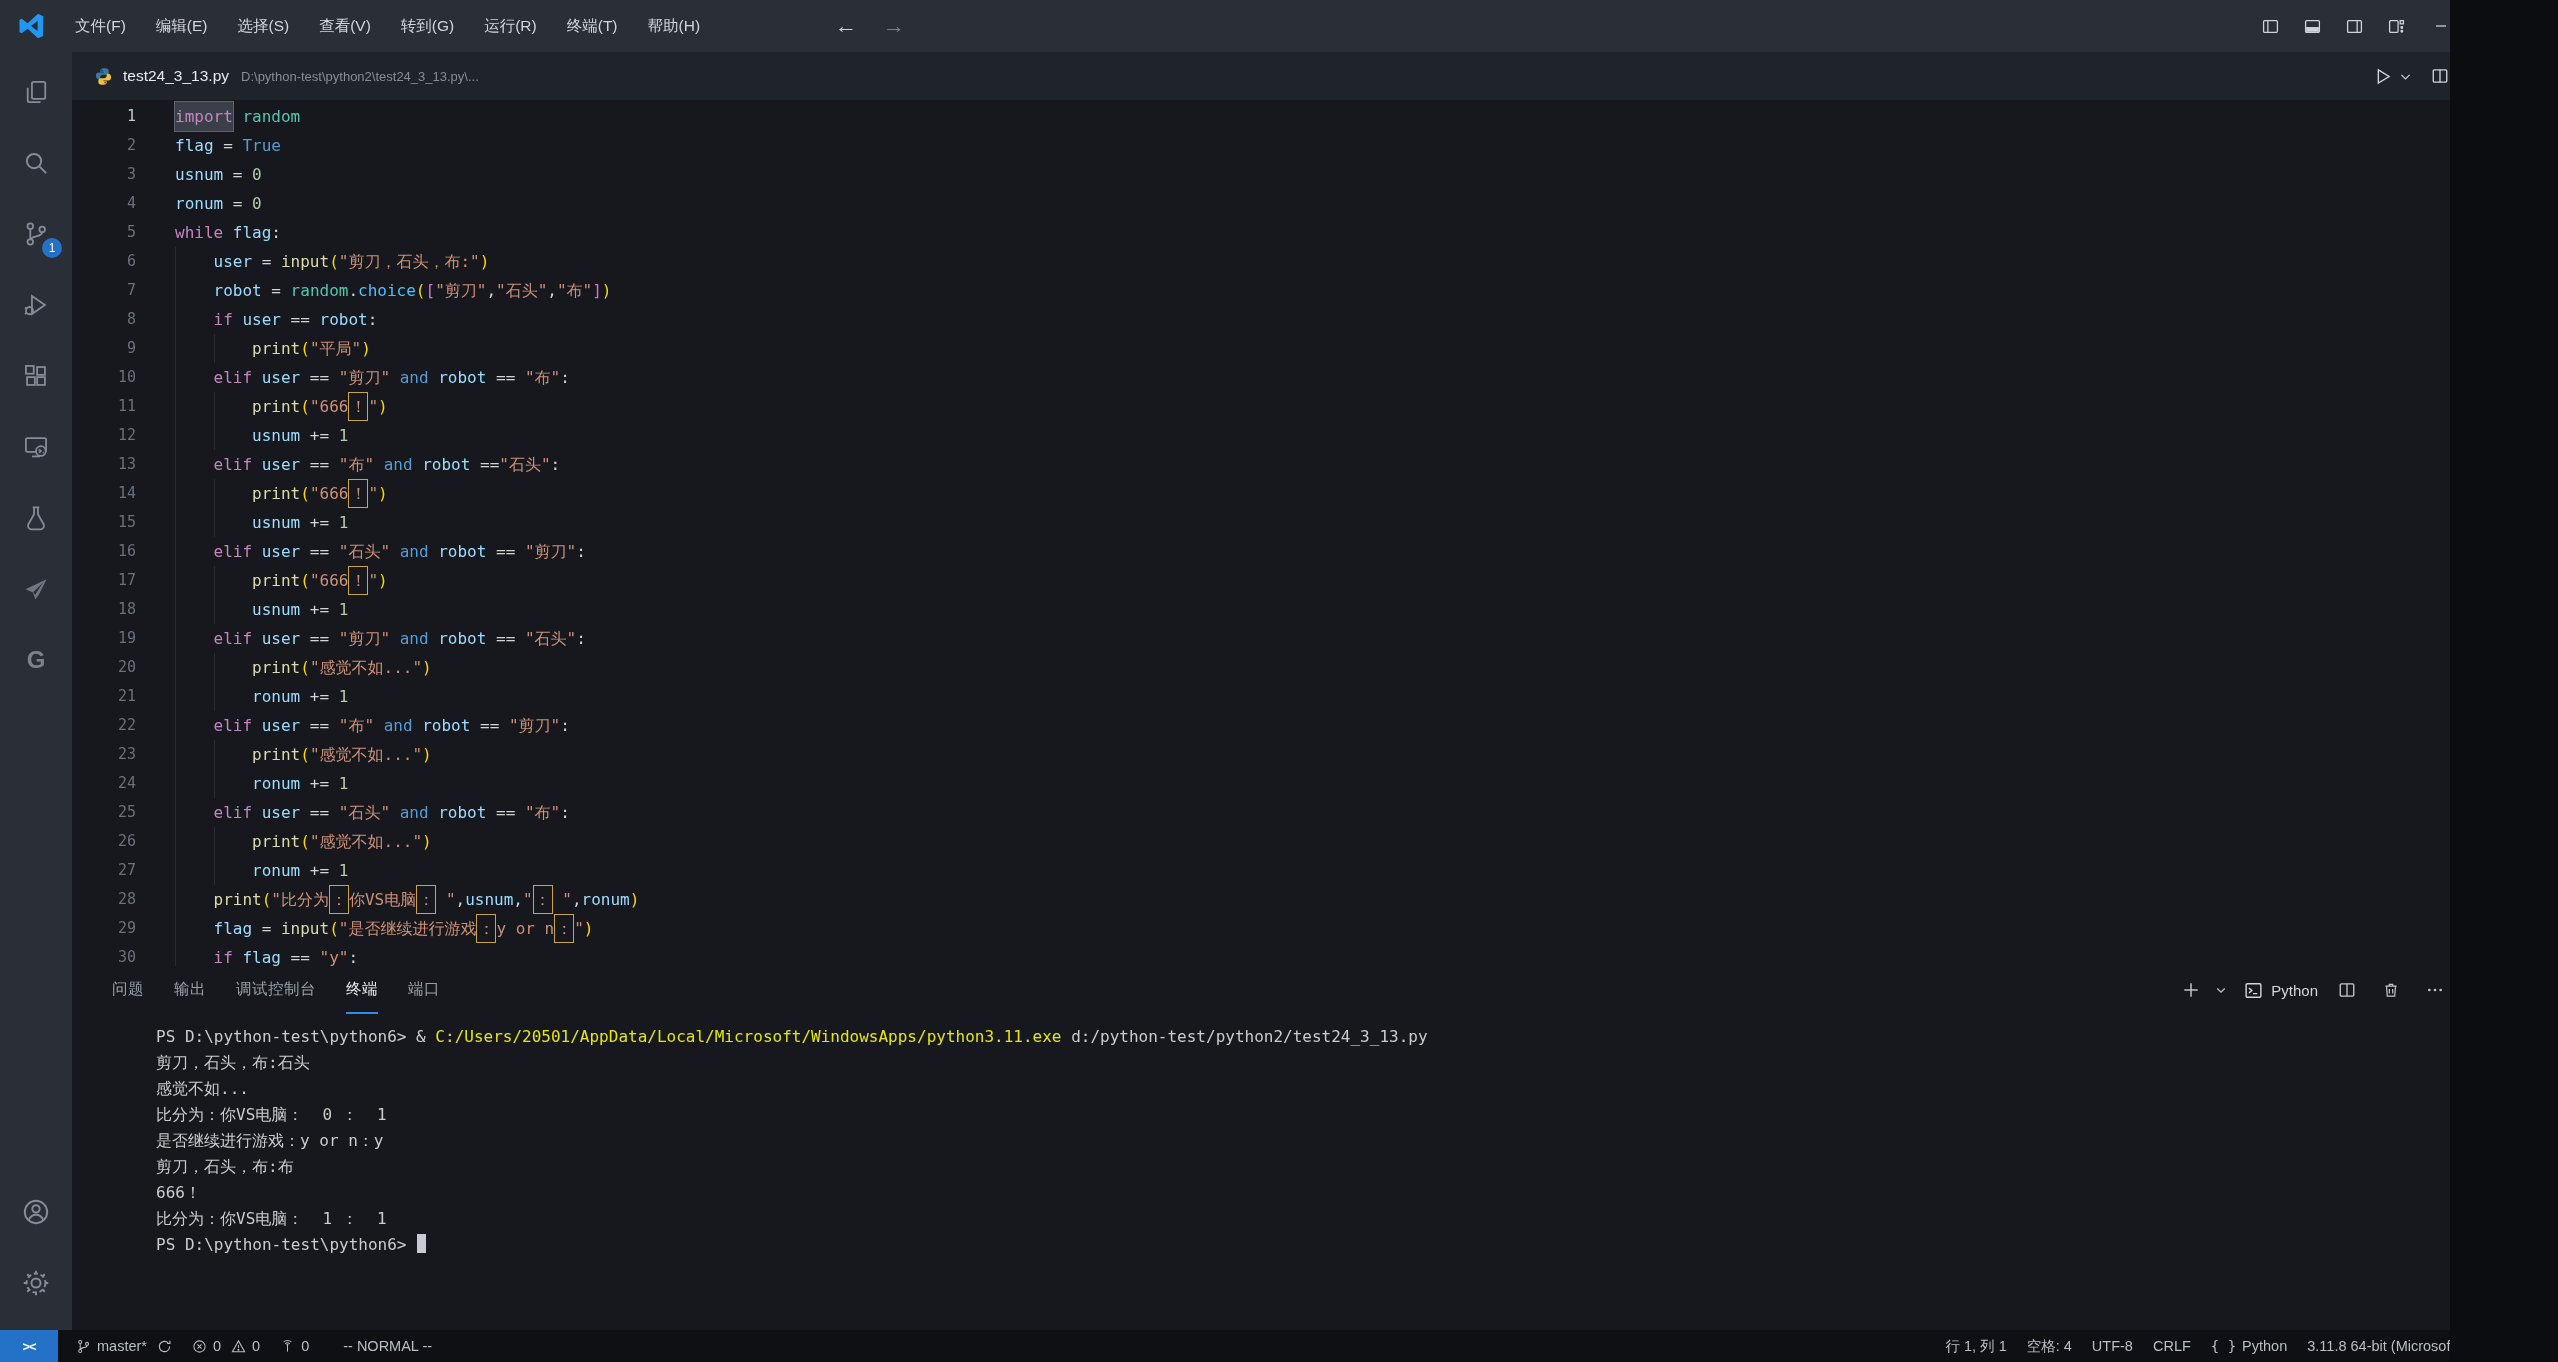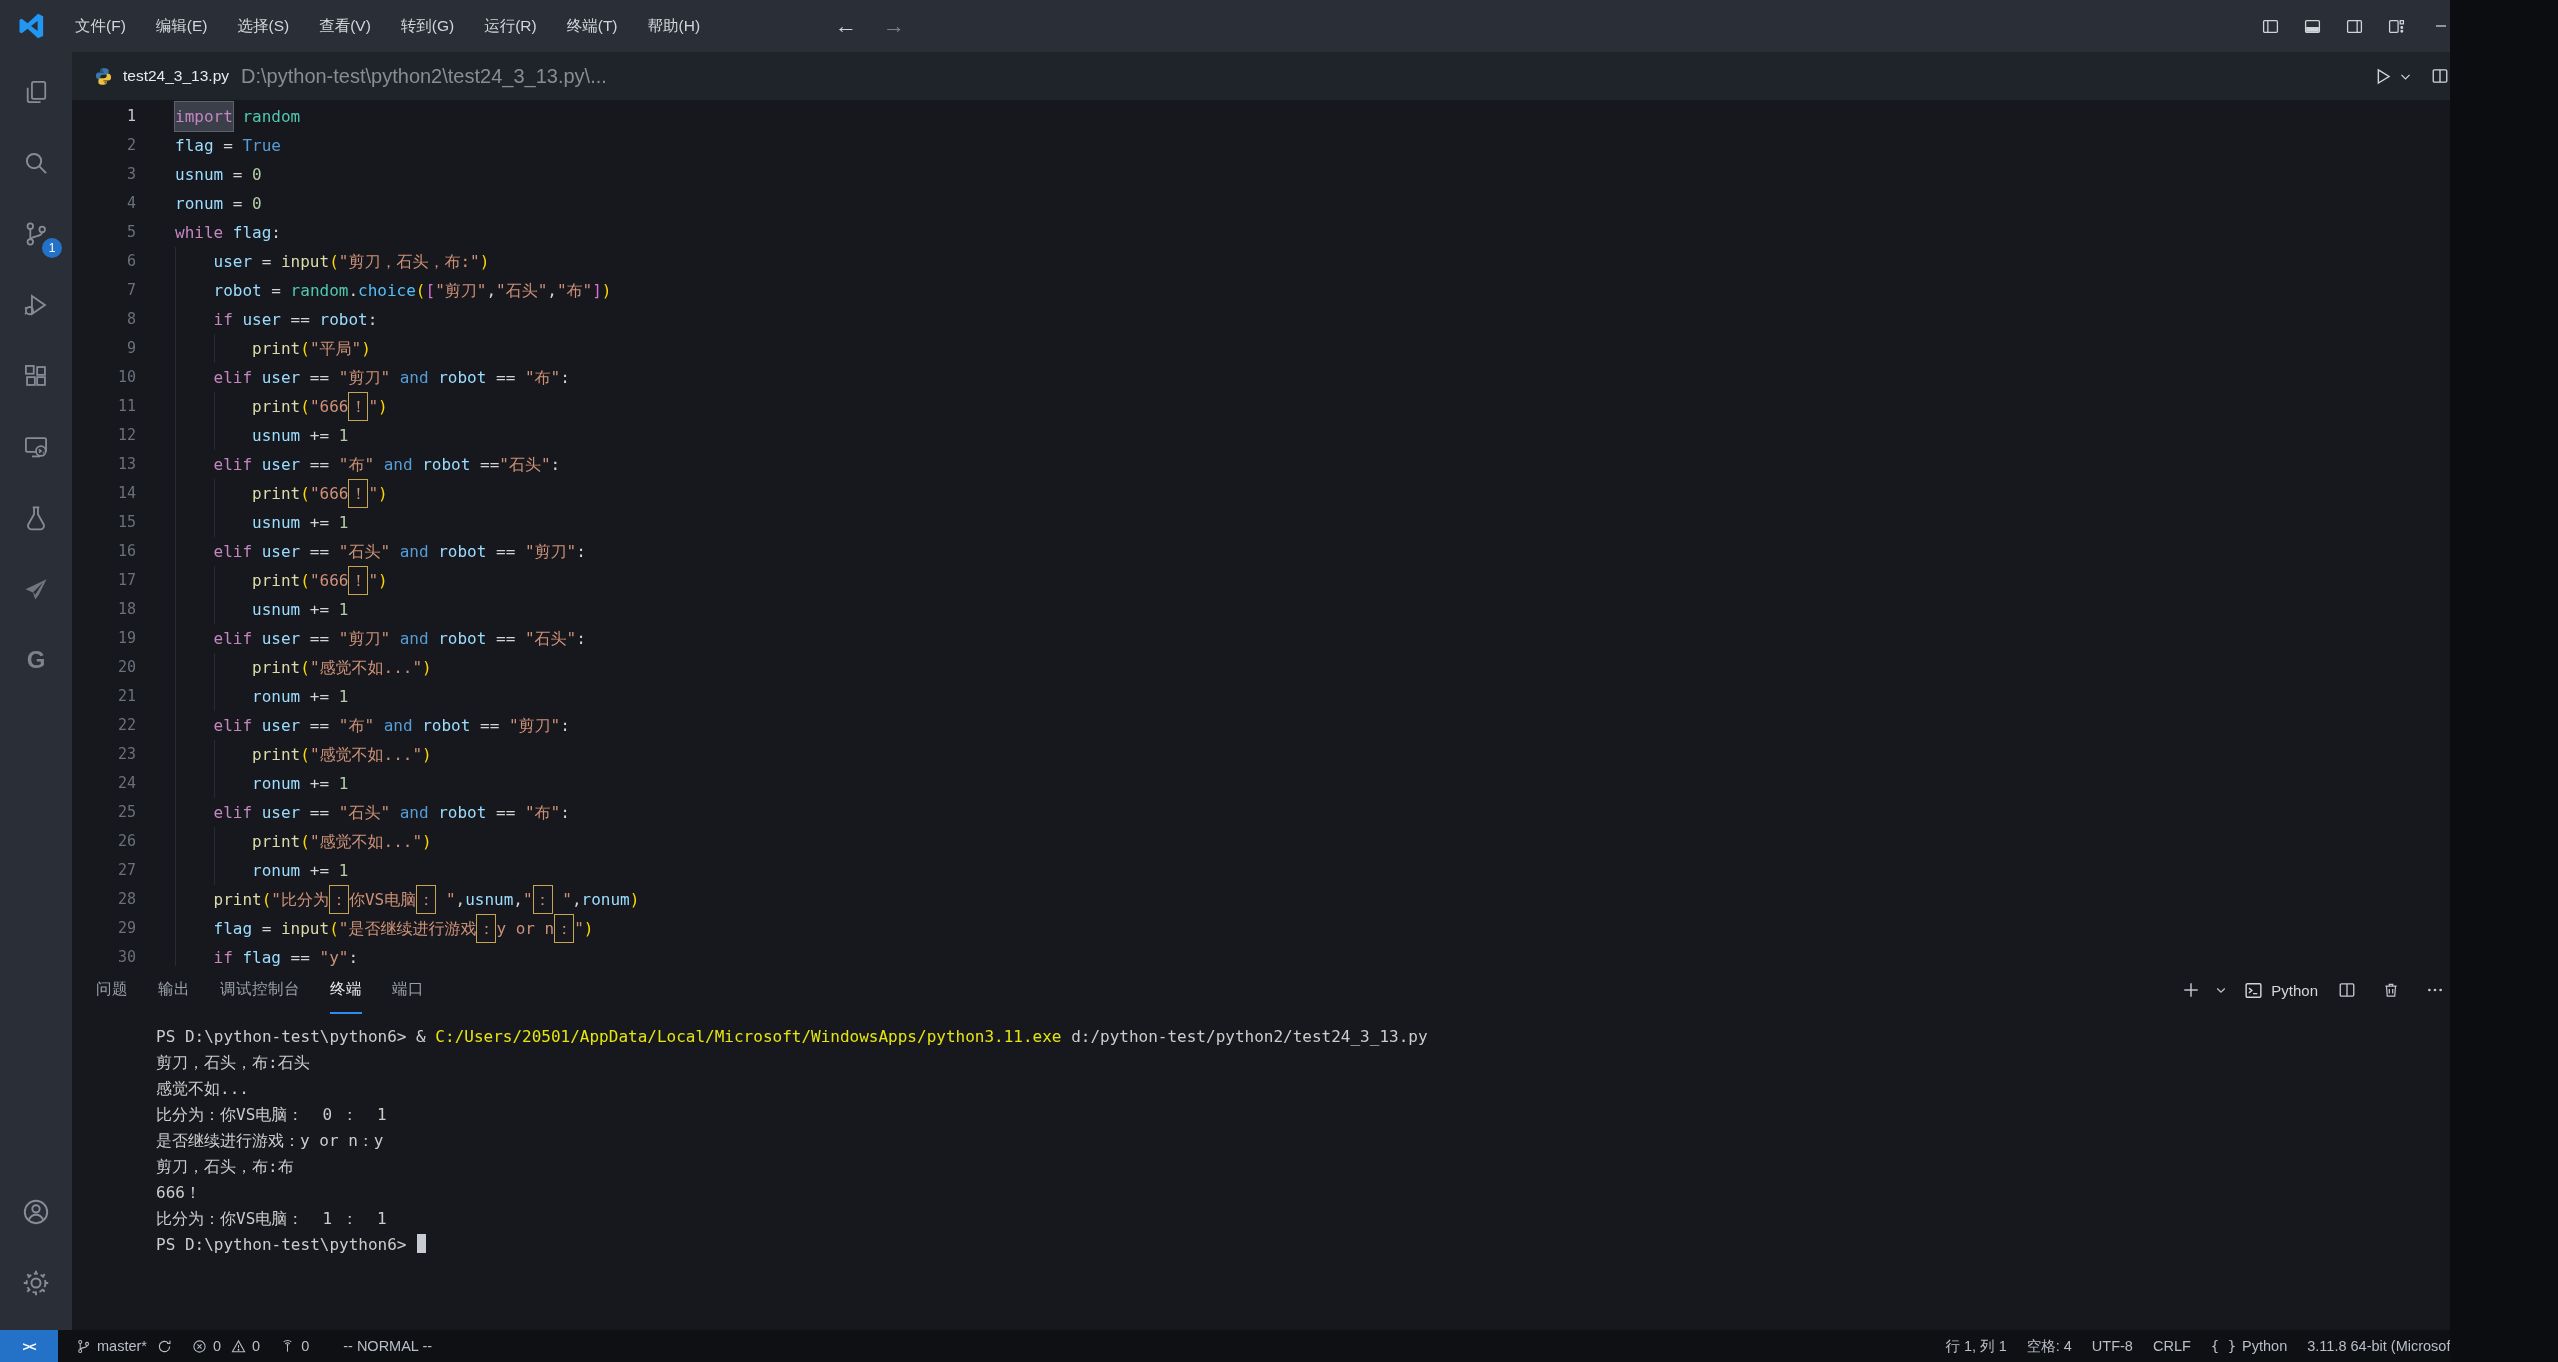--- a/index.html
+++ b/index.html
@@ -38,21 +38,21 @@
     background:#2472c8; color:#fff; border-radius:10px; font-size:12px;
     display:flex; align-items:center; justify-content:center; padding:0 4px; }
   .act-bottom { margin-top:auto; display:flex; flex-direction:column; align-items:center; }
   .act-g { font-size:24px; font-weight:bold; color:#7d838d; font-family:"Liberation Sans",sans-serif; }
 
   
   .tabbar { position:absolute; left:72px; top:52px; width:2486px; height:48px;
     background:#1f232a; display:flex; align-items:center; }
   .tab { display:flex; align-items:center; height:48px; padding:0 18px 0 22px; background:#1f232a; }
   .tab-file { color:#e8eaed; font-size:15.5px; margin-left:10px; }
-  .tab-path { color:#878d97; font-size:20px; margin-left:12px; }
+  .tab-path { color:#878d97; font-size:13px; margin-left:12px; }
   .editor-actions { margin-left:auto; display:flex; align-items:center; gap:10px; padding-right:18px; color:#cfd3da; }
   .ea-btn { width:32px; height:32px; display:flex; align-items:center; justify-content:center; border-radius:5px; }
   .ea-chev { width:18px; margin-left:-12px; }
 
   
   .editor { position:absolute; left:72px; top:100px; width:2486px; height:866px;
     background:#16181d; overflow:hidden; }
   .code-area { font-family:"DejaVu Sans Mono", monospace; font-size:16px; line-height:29px; padding-top:2px; }
   .code-line { display:flex; height:29px; white-space:pre; }
   .ln { width:64px; text-align:right; color:#6b717a; flex:0 0 auto; font-size:15px; }
@@ -81,21 +81,21 @@
     border:2px solid #b9bdc3; border-radius:10px; background:#16181d; overflow:hidden; }
   .scroll-pill-fill { position:absolute; left:0; right:0; bottom:0; height:76px; border-radius:0 0 8px 8px;
     background:linear-gradient(180deg, var(--scroll_pill_green,#35d465), #7ce98f); }
 
   .brain-fab { position:absolute; right:-14px; top:602px; width:78px; height:74px;
     background:#ffffff; border-radius:38px; display:flex; align-items:center; padding-left:10px;
     box-shadow:0 2px 8px rgba(0,0,0,.45); }
 
   
   .panel { position:absolute; left:72px; top:966px; width:2486px; height:364px; background:#16181d; }
-  .panel-header { height:48px; display:flex; align-items:center; padding-left:24px; }
+  .panel-header { height:48px; display:flex; align-items:center; padding-left:40px; }
   .panel-tab { margin-right:30px; font-size:15.5px; color:#9aa0a8; height:48px;
     display:flex; align-items:center; border-bottom:2px solid transparent; letter-spacing:.5px; }
   .panel-tab.active { color:#e9ebee; border-bottom-color:var(--accent,#2c8cf0); }
   .panel-actions { margin-left:auto; display:flex; align-items:center; gap:14px; padding-right:20px; color:#c3c7ce; }
   .pa-btn { width:30px; height:30px; display:flex; align-items:center; justify-content:center; border-radius:5px; }
   .term-profile { display:flex; align-items:center; gap:8px; font-size:15px; color:#d3d6db; }
   .terminal { font-family:"DejaVu Sans Mono", monospace; font-size:16px; line-height:26px;
     padding:10px 0 0 84px; color:#cccccc; }
   .term-line { white-space:pre; height:26px; }
   .tm-y { color:var(--terminal_yellow,#E5E510); }

